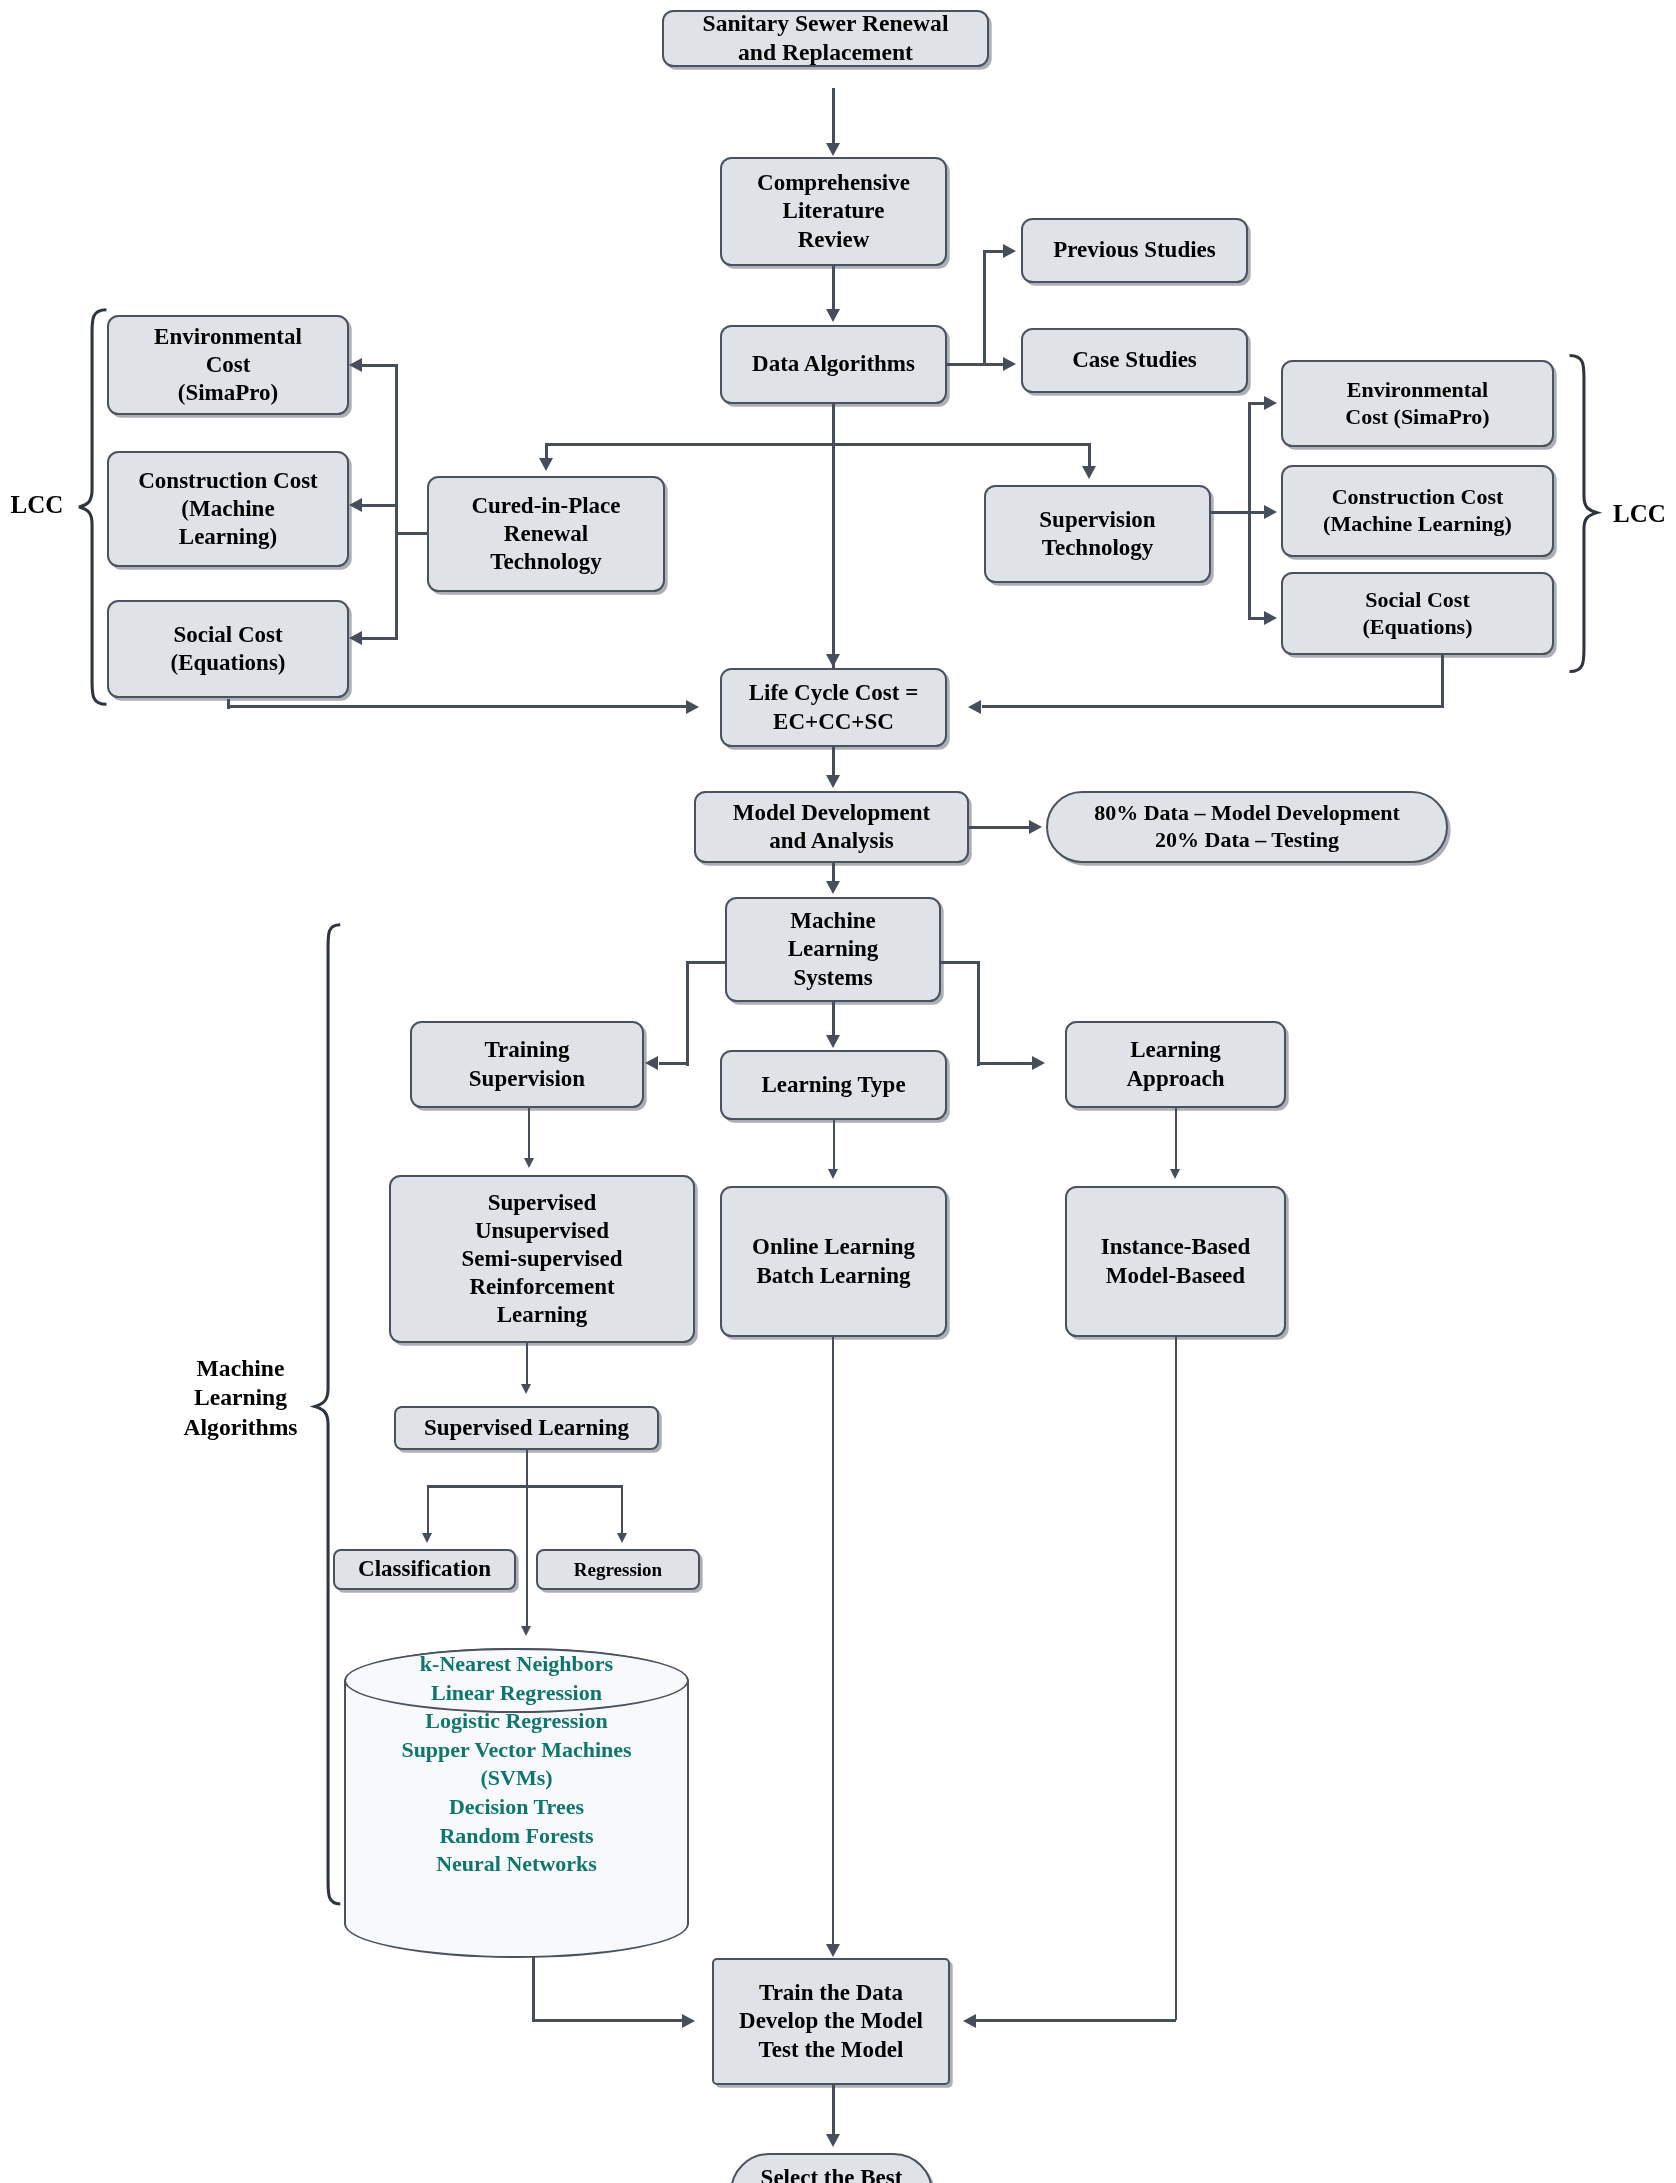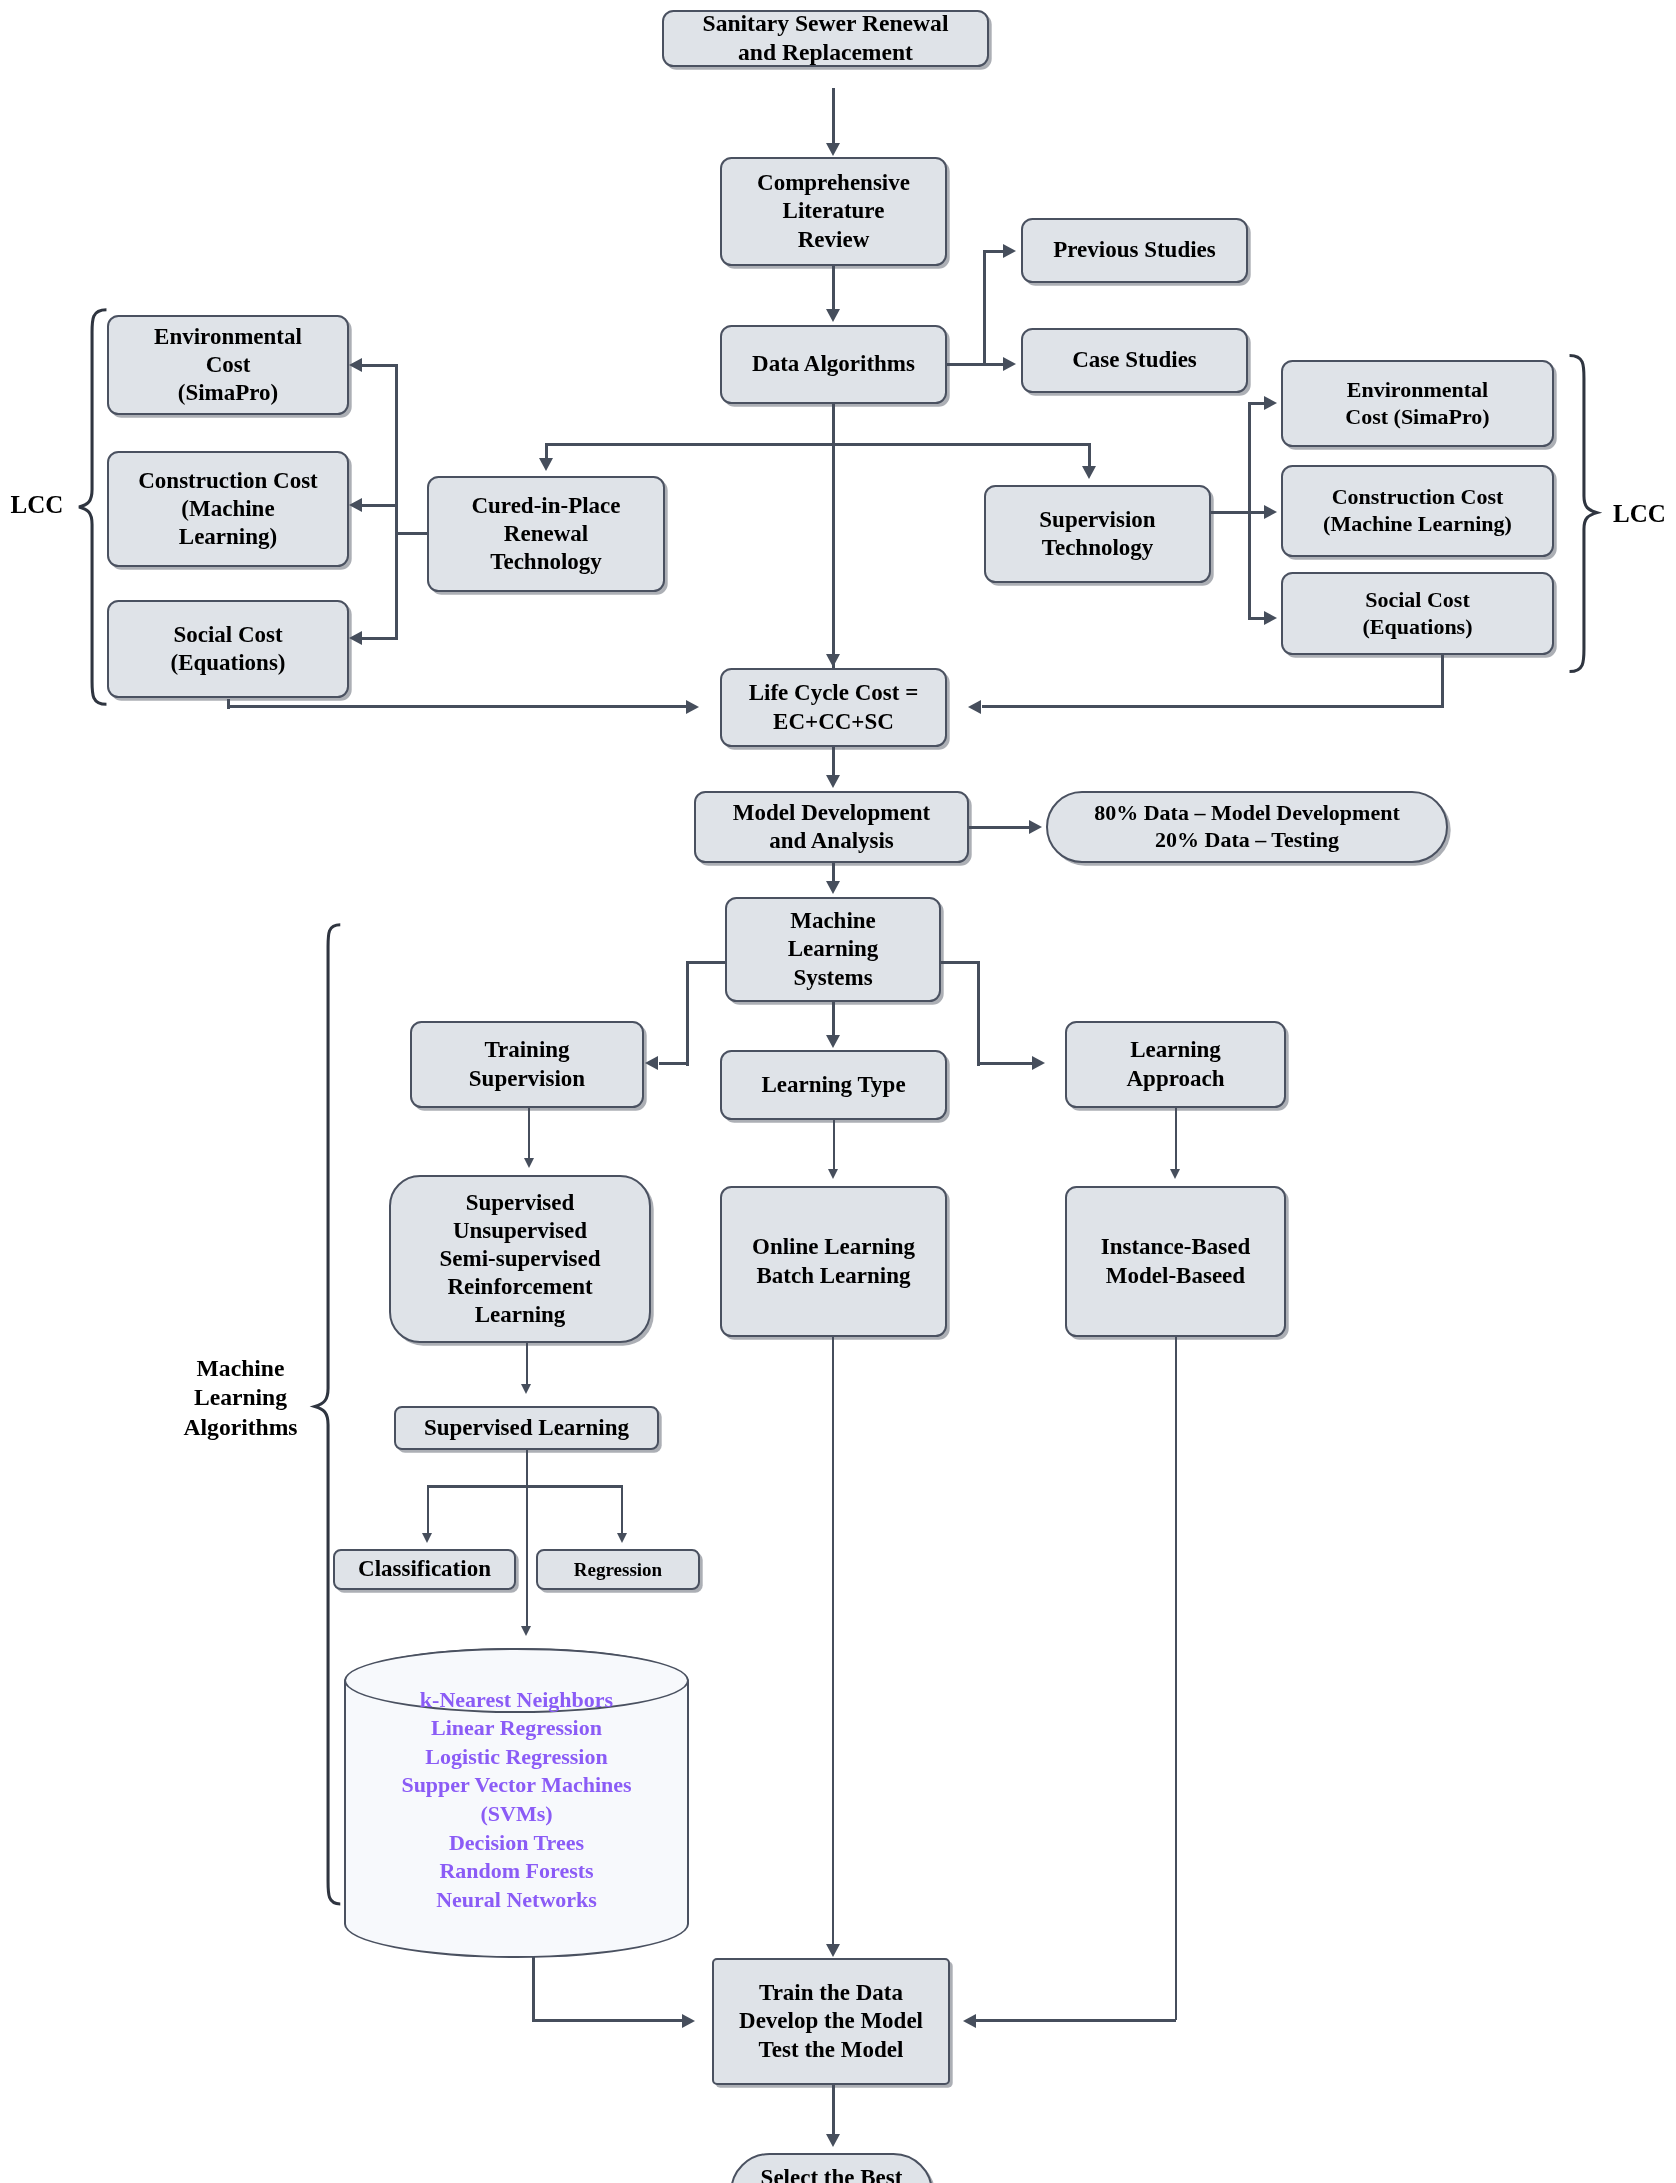--- a/index.html
+++ b/index.html
@@ -39,25 +39,25 @@
 
   
   .cyl{
     position:absolute;
     box-sizing:border-box;
     background:#f7f9fc;
     border:2.2px solid #4a5160;
     border-radius:50% / 11%;
     z-index:5;
     display:flex;
-    align-items:center;
+    align-items:flex-start;
     justify-content:center;
     text-align:center;
     font-weight:700;
-    color:#8b5cf6;
+    color:#0f766e;
     line-height:1.30;
     padding-bottom:6.1px;
   }
   .cyl .lid{
     position:absolute;
     left:-2.2px; top:-2.2px;
     width:calc(100% + 4.4px);
     height:65px;
     border:2.2px solid #4a5160;
     border-radius:50%;
@@ -186,21 +186,21 @@
 
   <div class="node" style="left:720px;top:1050px;width:227px;height:70px;font-size:23px;">
     <span class="txt">Learning Type</span>
   </div>
 
   <div class="node" style="left:1065px;top:1021px;width:221px;height:87px;font-size:23px;">
     <span class="txt">Learning
 Approach</span>
   </div>
 
-  <div class="node" style="left:389px;top:1175px;width:262px;height:168px;font-size:23px;border-radius:31px;">
+  <div class="node" style="left:389px;top:1175px;width:306px;height:168px;font-size:23px;">
     <span class="txt">Supervised
 Unsupervised
 Semi-supervised
 Reinforcement
 Learning</span>
   </div>
 
   <div class="node" style="left:720px;top:1186px;width:227px;height:151px;font-size:23px;">
     <span class="txt">Online Learning
 Batch Learning</span>

